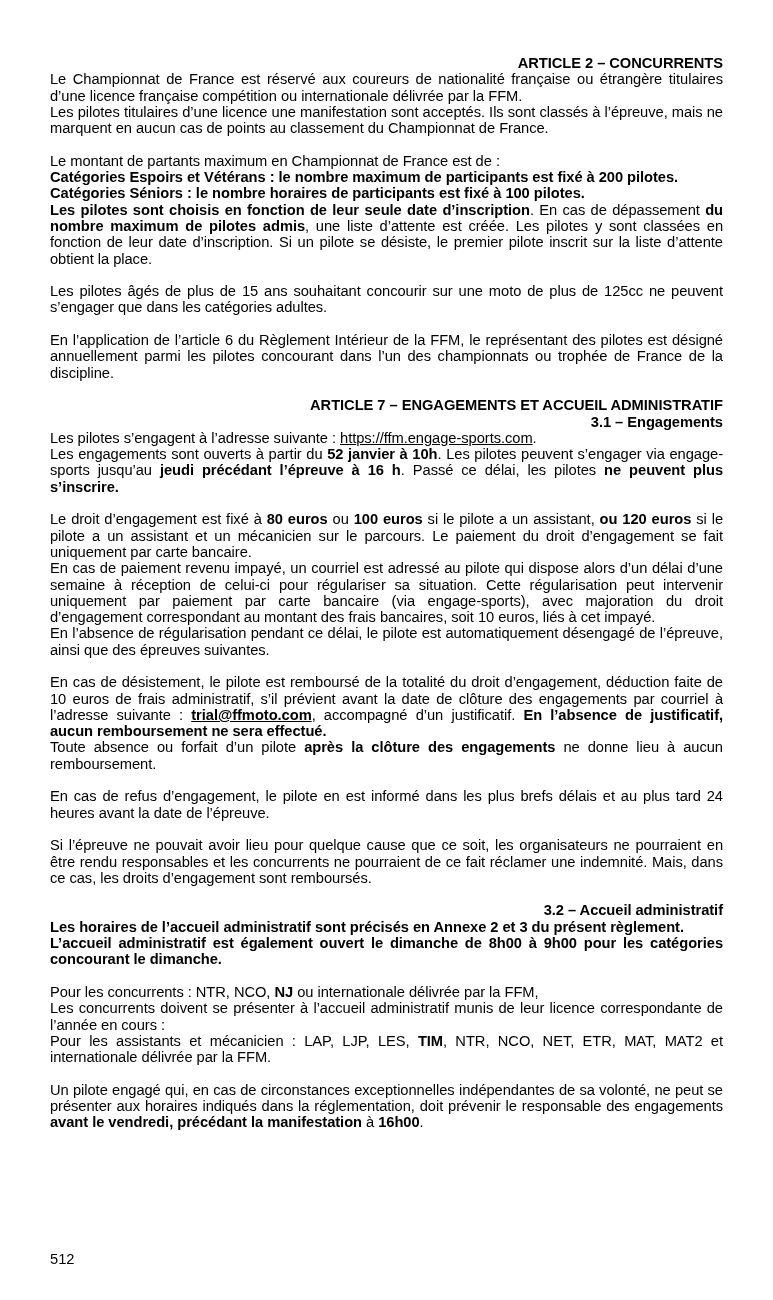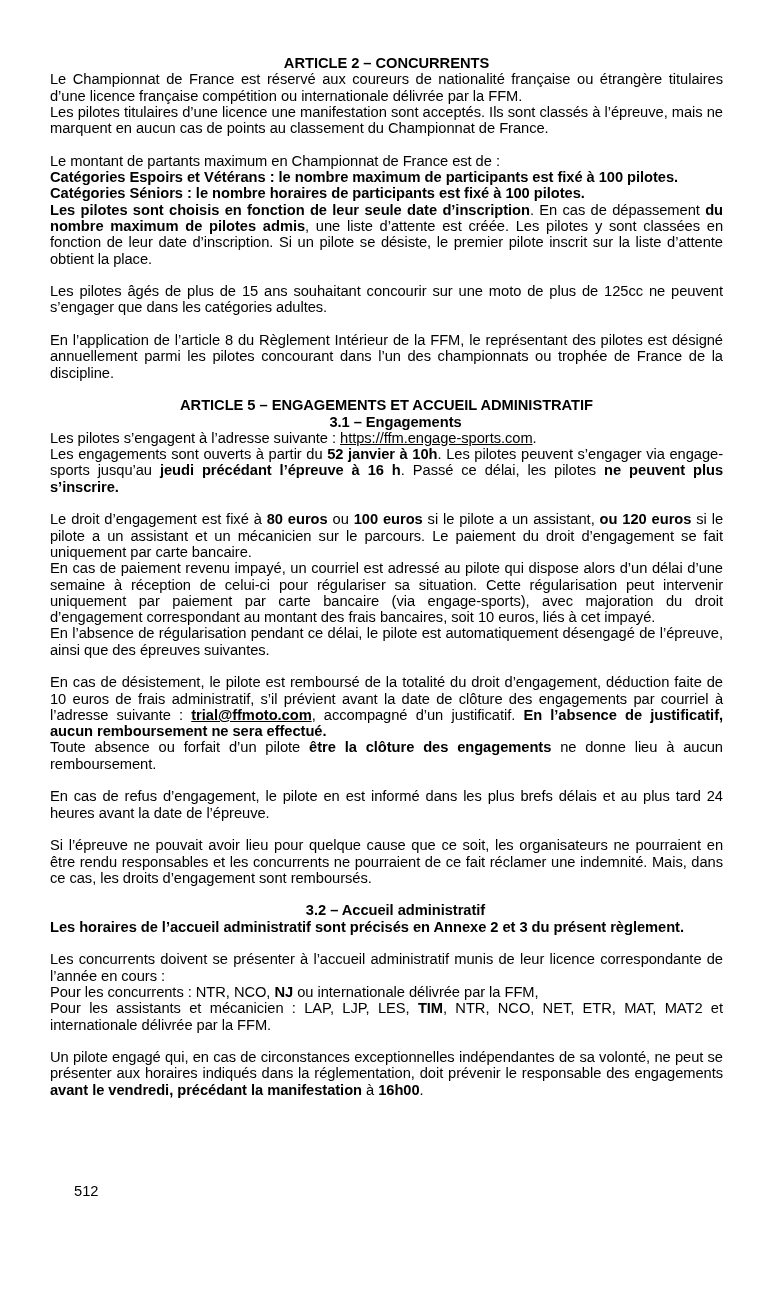--- a/index.html
+++ b/index.html
@@ -9,68 +9,69 @@
     background:#ffffff;
     overflow:hidden;
     font-family:"Liberation Sans","DejaVu Sans",sans-serif;
     color:#000000;
   }
   .content{
     position:absolute;left:50px;top:55px;width:673px;
     font-size:14.7px;line-height:16.3px;letter-spacing:-0.05px;
   }
   .para{text-align:justify;}
-  .heading{font-weight:bold;text-align:center;}
+  .heading{font-weight:bold;text-align:right;}
   .indent{padding-left:18px;}
   .gap{height:16.3px;}
   .b{font-weight:bold;}
   .u{text-decoration:underline;}
   a{color:inherit;text-decoration:underline;cursor:pointer;}
   .page-number{
-    position:absolute;left:50px;top:1183px;
-    font-size:14.7px;line-height:16.3px;margin-left:24px;
+    position:absolute;left:50px;top:1251px;
+    font-size:14.7px;line-height:16.3px;
   }
 </style>
 </head>
 <body>
 
 <div class="page">
   <div class="content">
       <div class="para heading"><span class="b">ARTICLE 2 – CONCURRENTS</span></div>
       <div class="para"><span>Le Championnat de France est réservé aux coureurs de nationalité française ou étrangère titulaires d’une licence française compétition ou internationale délivrée par la FFM.</span></div>
       <div class="para"><span>Les pilotes titulaires d’une licence une manifestation sont acceptés. Ils sont classés à l’épreuve, mais ne marquent en aucun cas de points au classement du Championnat de France.</span></div>
       <div class="gap"></div>
       <div class="para"><span>Le montant de partants maximum en Championnat de France est de :</span></div>
-      <div class="para"><span class="b">Catégories Espoirs et Vétérans : le nombre maximum de participants est fixé à 100 pilotes.</span></div>
+      <div class="para"><span class="b">Catégories Espoirs et Vétérans : le nombre maximum de participants est fixé à 200 pilotes.</span></div>
       <div class="para"><span class="b">Catégories Séniors : le nombre horaires de participants est fixé à 100 pilotes.</span></div>
       <div class="para"><span class="b">Les pilotes sont choisis en fonction de leur seule date d’inscription</span><span>. En cas de dépassement </span><span class="b">du nombre maximum de pilotes admis</span><span>, une liste d’attente est créée. Les pilotes y sont classées en fonction de leur date d’inscription. Si un pilote se désiste, le premier pilote inscrit sur la liste d’attente obtient la place.</span></div>
       <div class="gap"></div>
       <div class="para"><span>Les pilotes âgés de plus de 15 ans souhaitant concourir sur une moto de plus de 125cc ne peuvent s’engager que dans les catégories adultes.</span></div>
       <div class="gap"></div>
-      <div class="para"><span>En l’application de l’article 8 du Règlement Intérieur de la FFM, le représentant des pilotes est désigné annuellement parmi les pilotes concourant dans l’un des championnats ou trophée de France de la discipline.</span></div>
+      <div class="para"><span>En l’application de l’article 6 du Règlement Intérieur de la FFM, le représentant des pilotes est désigné annuellement parmi les pilotes concourant dans l’un des championnats ou trophée de France de la discipline.</span></div>
       <div class="gap"></div>
-      <div class="para heading"><span class="b">ARTICLE 5 – ENGAGEMENTS ET ACCUEIL ADMINISTRATIF</span></div>
+      <div class="para heading"><span class="b">ARTICLE 7 – ENGAGEMENTS ET ACCUEIL ADMINISTRATIF</span></div>
       <div class="para heading indent"><span class="b">3.1 – Engagements</span></div>
       <div class="para"><span>Les pilotes s’engagent à l’adresse suivante : </span><a class="u">https://ffm.engage-sports.com</a><span>.</span></div>
       <div class="para"><span>Les engagements sont ouverts à partir du </span><span class="b">52 janvier à 10h</span><span>. Les pilotes peuvent s’engager via engage-sports jusqu’au </span><span class="b">jeudi précédant l’épreuve à 16 h</span><span>. Passé ce délai, les pilotes </span><span class="b">ne peuvent plus s’inscrire.</span></div>
       <div class="gap"></div>
       <div class="para"><span>Le droit d’engagement est fixé à </span><span class="b">80 euros</span><span> ou </span><span class="b">100 euros</span><span> si le pilote a un assistant, </span><span class="b">ou 120 euros</span><span> si le pilote a un assistant et un mécanicien sur le parcours. Le paiement du droit d’engagement se fait uniquement par carte bancaire.</span></div>
       <div class="para"><span>En cas de paiement revenu impayé, un courriel est adressé au pilote qui dispose alors d’un délai d’une semaine à réception de celui-ci pour régulariser sa situation. Cette régularisation peut intervenir uniquement par paiement par carte bancaire (via engage-sports), avec majoration du droit d’engagement correspondant au montant des frais bancaires, soit 10 euros, liés à cet impayé.</span></div>
       <div class="para"><span>En l’absence de régularisation pendant ce délai, le pilote est automatiquement désengagé de l’épreuve, ainsi que des épreuves suivantes.</span></div>
       <div class="gap"></div>
       <div class="para"><span>En cas de désistement, le pilote est remboursé de la totalité du droit d’engagement, déduction faite de 10 euros de frais administratif, s’il prévient avant la date de clôture des engagements par courriel à l’adresse suivante : </span><a class="b u">trial@ffmoto.com</a><span>, accompagné d’un justificatif. </span><span class="b">En l’absence de justificatif, aucun remboursement ne sera effectué.</span></div>
-      <div class="para"><span>Toute absence ou forfait d’un pilote </span><span class="b">être la clôture des engagements</span><span> ne donne lieu à aucun remboursement.</span></div>
+      <div class="para"><span>Toute absence ou forfait d’un pilote </span><span class="b">après la clôture des engagements</span><span> ne donne lieu à aucun remboursement.</span></div>
       <div class="gap"></div>
       <div class="para"><span>En cas de refus d’engagement, le pilote en est informé dans les plus brefs délais et au plus tard 24 heures avant la date de l’épreuve.</span></div>
       <div class="gap"></div>
       <div class="para"><span>Si l’épreuve ne pouvait avoir lieu pour quelque cause que ce soit, les organisateurs ne pourraient en être rendu responsables et les concurrents ne pourraient de ce fait réclamer une indemnité. Mais, dans ce cas, les droits d’engagement sont remboursés.</span></div>
       <div class="gap"></div>
       <div class="para heading indent"><span class="b">3.2 – Accueil administratif</span></div>
       <div class="para"><span class="b">Les horaires de l’accueil administratif sont précisés en Annexe 2 et 3 du présent règlement.</span></div>
+      <div class="para"><span class="b">L’accueil administratif est également ouvert le dimanche de 8h00 à 9h00 pour les catégories concourant le dimanche.</span></div>
       <div class="gap"></div>
+      <div class="para"><span>Pour les concurrents : NTR, NCO, </span><span class="b">NJ</span><span> ou internationale délivrée par la FFM,</span></div>
       <div class="para"><span>Les concurrents doivent se présenter à l’accueil administratif munis de leur licence correspondante de l’année en cours :</span></div>
-      <div class="para"><span>Pour les concurrents : NTR, NCO, </span><span class="b">NJ</span><span> ou internationale délivrée par la FFM,</span></div>
       <div class="para"><span>Pour les assistants et mécanicien : LAP, LJP, LES, </span><span class="b">TIM</span><span>, NTR, NCO, NET, ETR, MAT, MAT2 et internationale délivrée par la FFM.</span></div>
       <div class="gap"></div>
       <div class="para"><span>Un pilote engagé qui, en cas de circonstances exceptionnelles indépendantes de sa volonté, ne peut se présenter aux horaires indiqués dans la réglementation, doit prévenir le responsable des engagements </span><span class="b">avant le vendredi, précédant la manifestation</span><span> à </span><span class="b">16h00</span><span>.</span></div>
     </div>
   <div class="page-number">512</div>
 </div>
 
 </body></html>

